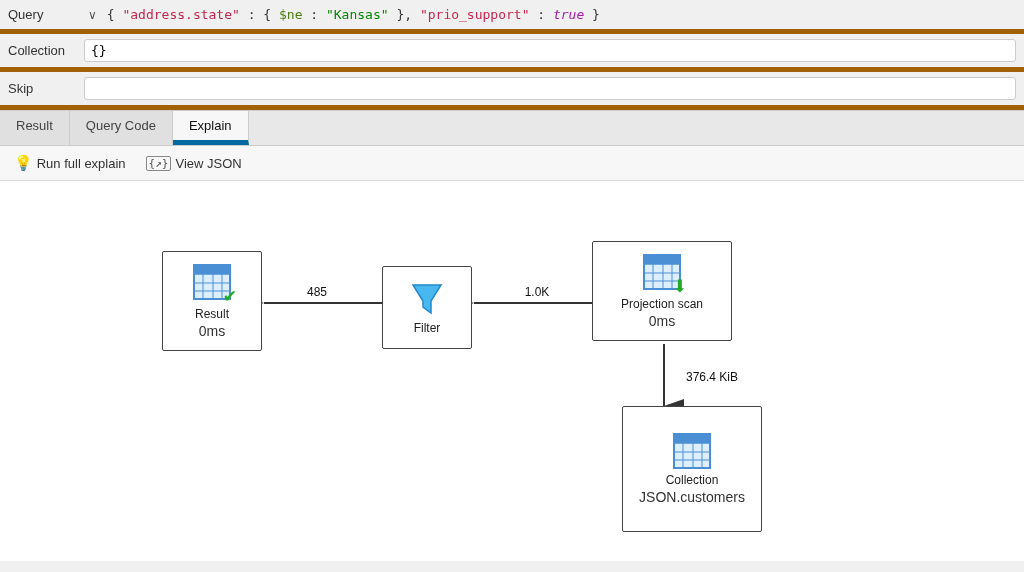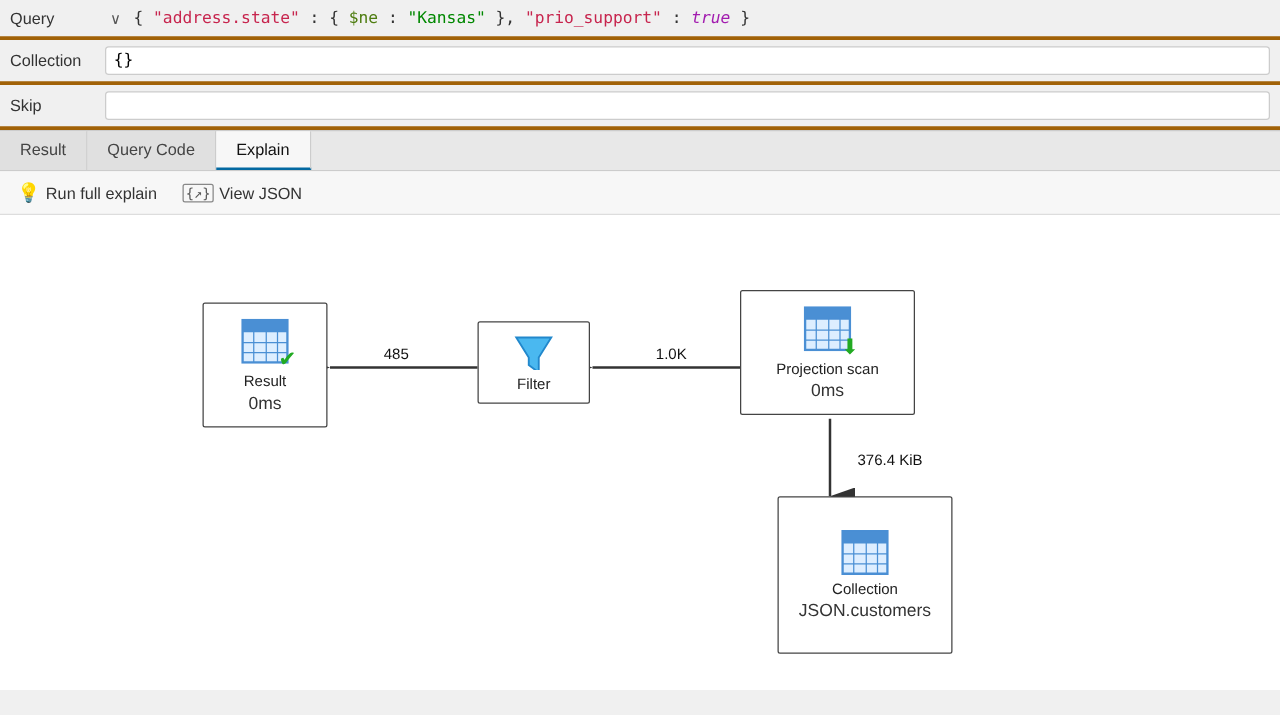--- a/index.html
+++ b/index.html
@@ -8,21 +8,21 @@
       font-size: 13px;
       background: #f0f0f0;
       color: #222;
     }
 
     .toolbar-row {
       display: flex;
       align-items: center;
       padding: 5px 8px;
       background: #f0f0f0;
-      border-bottom: 3px solid #a16207;
+      border-bottom: 5px solid #a16207;
       gap: 6px;
     }
     .toolbar-row label {
       font-weight: 500;
       min-width: 70px;
       color: #333;
     }
     .query-input {
       flex: 1;
       padding: 3px 6px;
@@ -52,21 +52,21 @@
       padding: 7px 16px;
       cursor: pointer;
       border-right: 1px solid #ccc;
       background: #e0e0e0;
       font-size: 13px;
       color: #444;
       user-select: none;
     }
     .tab.active {
       background: #f7f7f7;
-      border-bottom: 2px solid #0369a1;
+      border-bottom: 5px solid #0369a1;
       font-weight: 500;
       color: #111;
     }
 
     .action-bar {
       display: flex;
       align-items: center;
       gap: 12px;
       padding: 6px 10px;
       background: #f7f7f7;
@@ -118,21 +118,21 @@
     .node-result {
       left: 20px;
       top: 40px;
       width: 100px;
       height: 100px;
     }
     .node-filter {
       left: 240px;
       top: 55px;
       width: 90px;
-      height: 66px;
+      height: 83px;
     }
     .node-collection-scan {
       left: 450px;
       top: 30px;
       width: 140px;
       height: 100px;
     }
     .node-collection {
       left: 480px;
       top: 195px;

